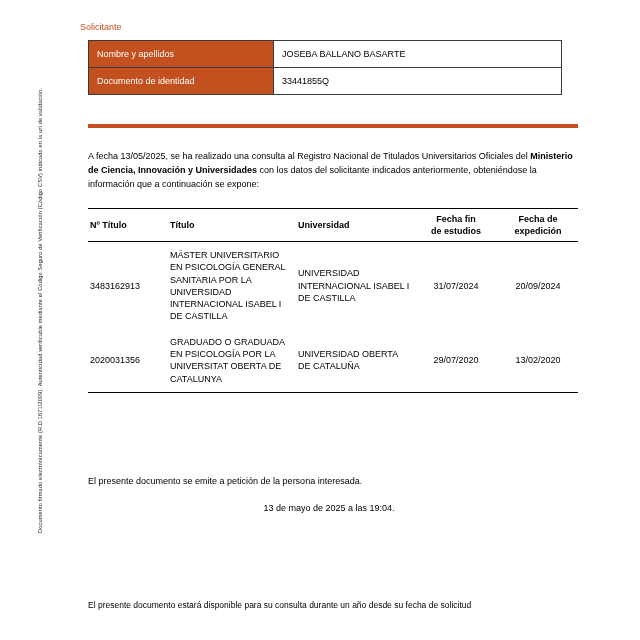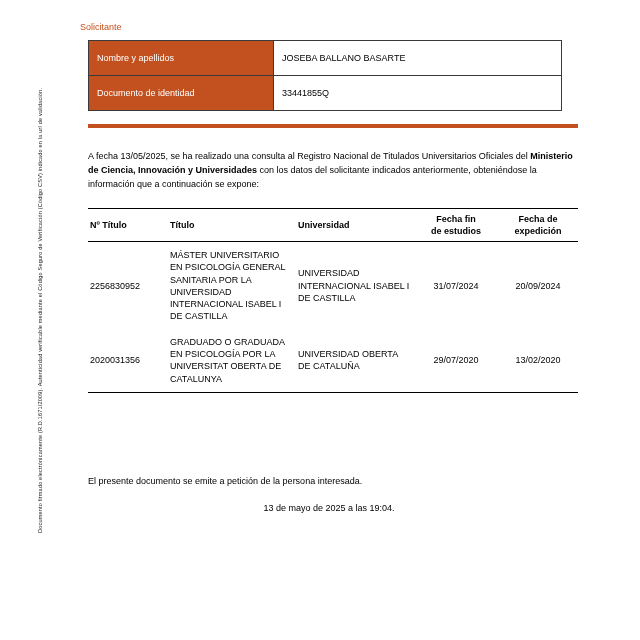--- a/index.html
+++ b/index.html
@@ -37,21 +37,21 @@
     position: absolute;
     left: 88px;
     top: 40px;
     width: 474px;
     font-size: 9px;
     table-layout: fixed;
   }
   .applicant-table td {
     border: 1px solid #3a3a3a;
     height: 27px;
-    padding: 12px 8px;
+    padding: 0 8px;
     vertical-align: middle;
     background: #ffffff;
   }
   .applicant-table td.label-cell {
     background: var(--accent, #C2511F);
     color: #ffffff;
     width: 185px;
   }
   .rule {
     position: absolute;
@@ -164,34 +164,35 @@
         <th>Título</th>
         <th>Universidad</th>
         <th class="center">Fecha fin
 de estudios</th>
         <th class="center">Fecha de
 expedición</th>
       </tr>
     </thead>
     <tbody>
       <tr>
-        <td>2256830952</td>
+        <td>3483162913</td>
         <td>MÁSTER UNIVERSITARIO EN PSICOLOGÍA GENERAL SANITARIA POR LA UNIVERSIDAD INTERNACIONAL ISABEL I DE CASTILLA</td>
         <td>UNIVERSIDAD INTERNACIONAL ISABEL I DE CASTILLA</td>
         <td class="center">31/07/2024</td>
         <td class="center">20/09/2024</td>
       </tr>
       <tr>
         <td>2020031356</td>
         <td>GRADUADO O GRADUADA EN PSICOLOGÍA POR LA UNIVERSITAT OBERTA DE CATALUNYA</td>
         <td>UNIVERSIDAD OBERTA DE CATALUÑA</td>
         <td class="center">29/07/2020</td>
         <td class="center">13/02/2020</td>
       </tr>
     </tbody>
   </table>
 
   <p class="issuance-note">El presente documento se emite a petición de la persona interesada.</p>
 
   <p class="timestamp">13 de mayo de 2025 a las 19:04.</p>
 
+  <p class="availability-note">El presente documento estará disponible para su consulta durante un año desde su fecha de solicitud</p>
 
 </div>
 
 </body></html>

